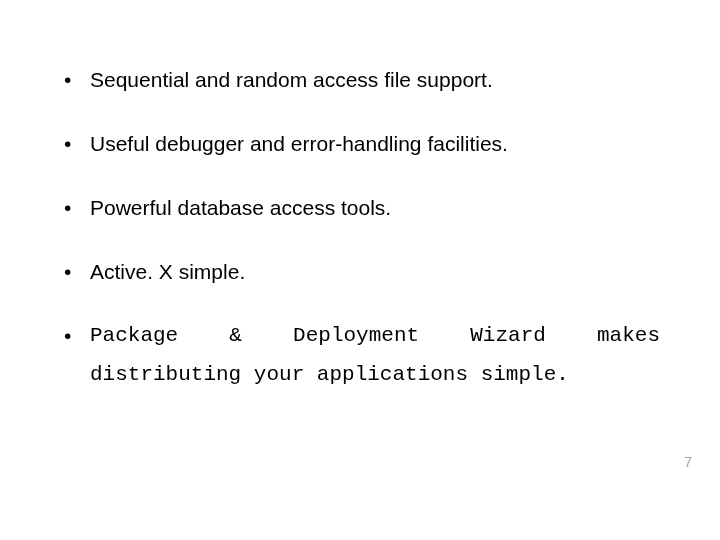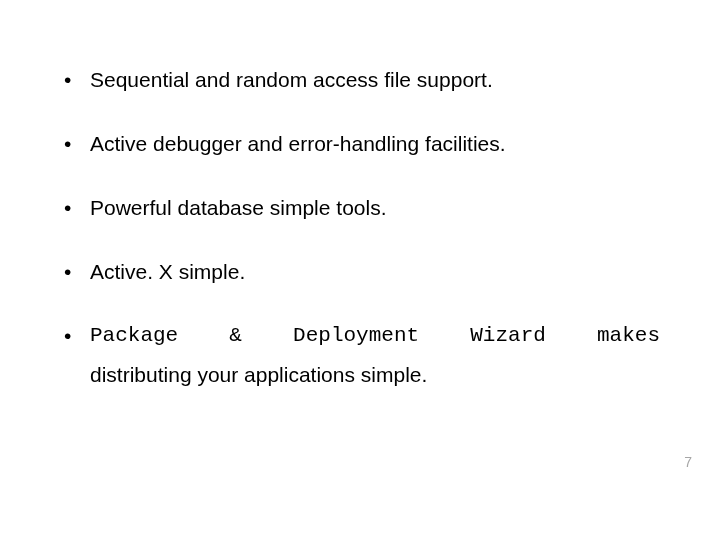--- a/index.html
+++ b/index.html
@@ -42,42 +42,43 @@
   }
   .justified .line1 {
     display: block;
     text-align: justify;
     text-align-last: justify;
     font-family: Liberation Mono, monospace;
   }
   .justified .line2 {
     display: block;
     text-align: left;
+    font-family: Liberation Mono, monospace;
   }
   .page-number {
     position: absolute;
     bottom: 18px;
     right: 28px;
     font-size: 14px;
     color: #a6a6a6;
   }
 </style>
 </head>
 <body>
 
 <div class="slide">
   <ul class="main-list">
     <li>
       <span>Sequential and random access file support.</span>
     </li>
     <li>
-      <span>Active debugger and error-handling facilities.</span>
+      <span>Useful debugger and error-handling facilities.</span>
     </li>
     <li>
-      <span>Powerful database simple tools.</span>
+      <span>Powerful database access tools.</span>
     </li>
     <li>
       <span>Active. X simple.</span>
     </li>
     <li class="justified">
       <span class="line1">Package &amp; Deployment Wizard makes</span>
       <span class="line2">distributing your applications simple.</span>
     </li>
   </ul>
   <div class="page-number">7</div>

